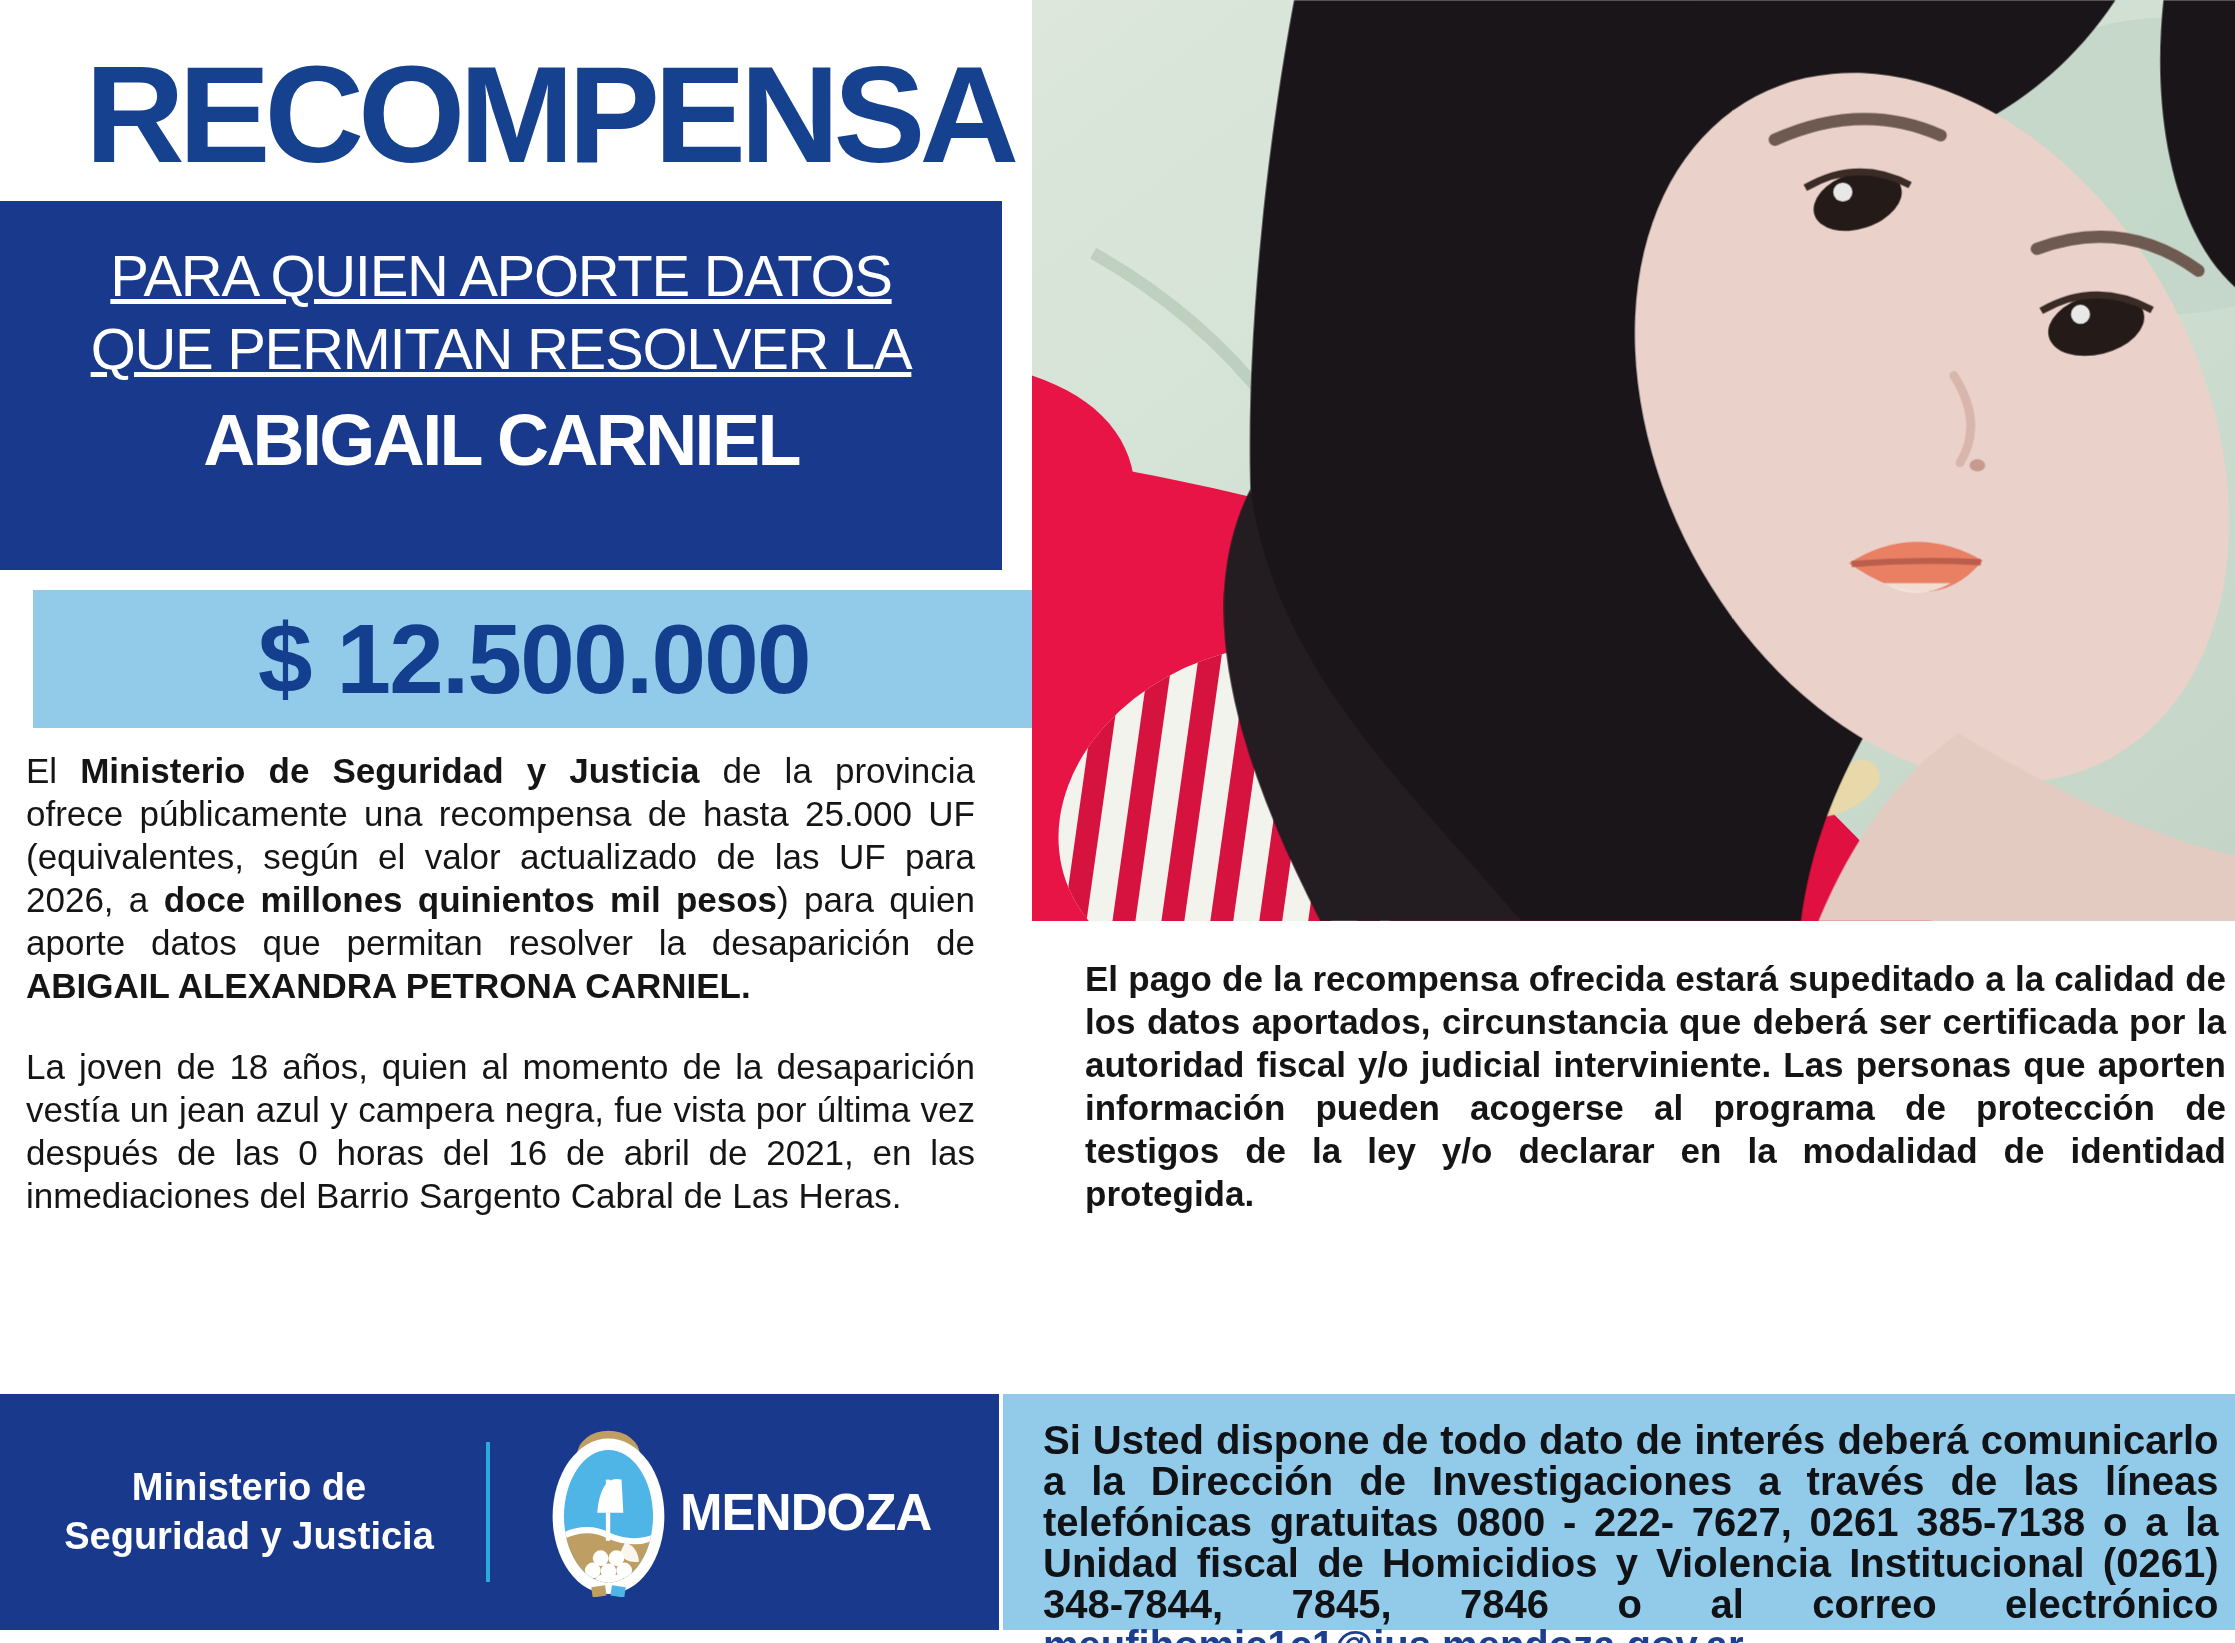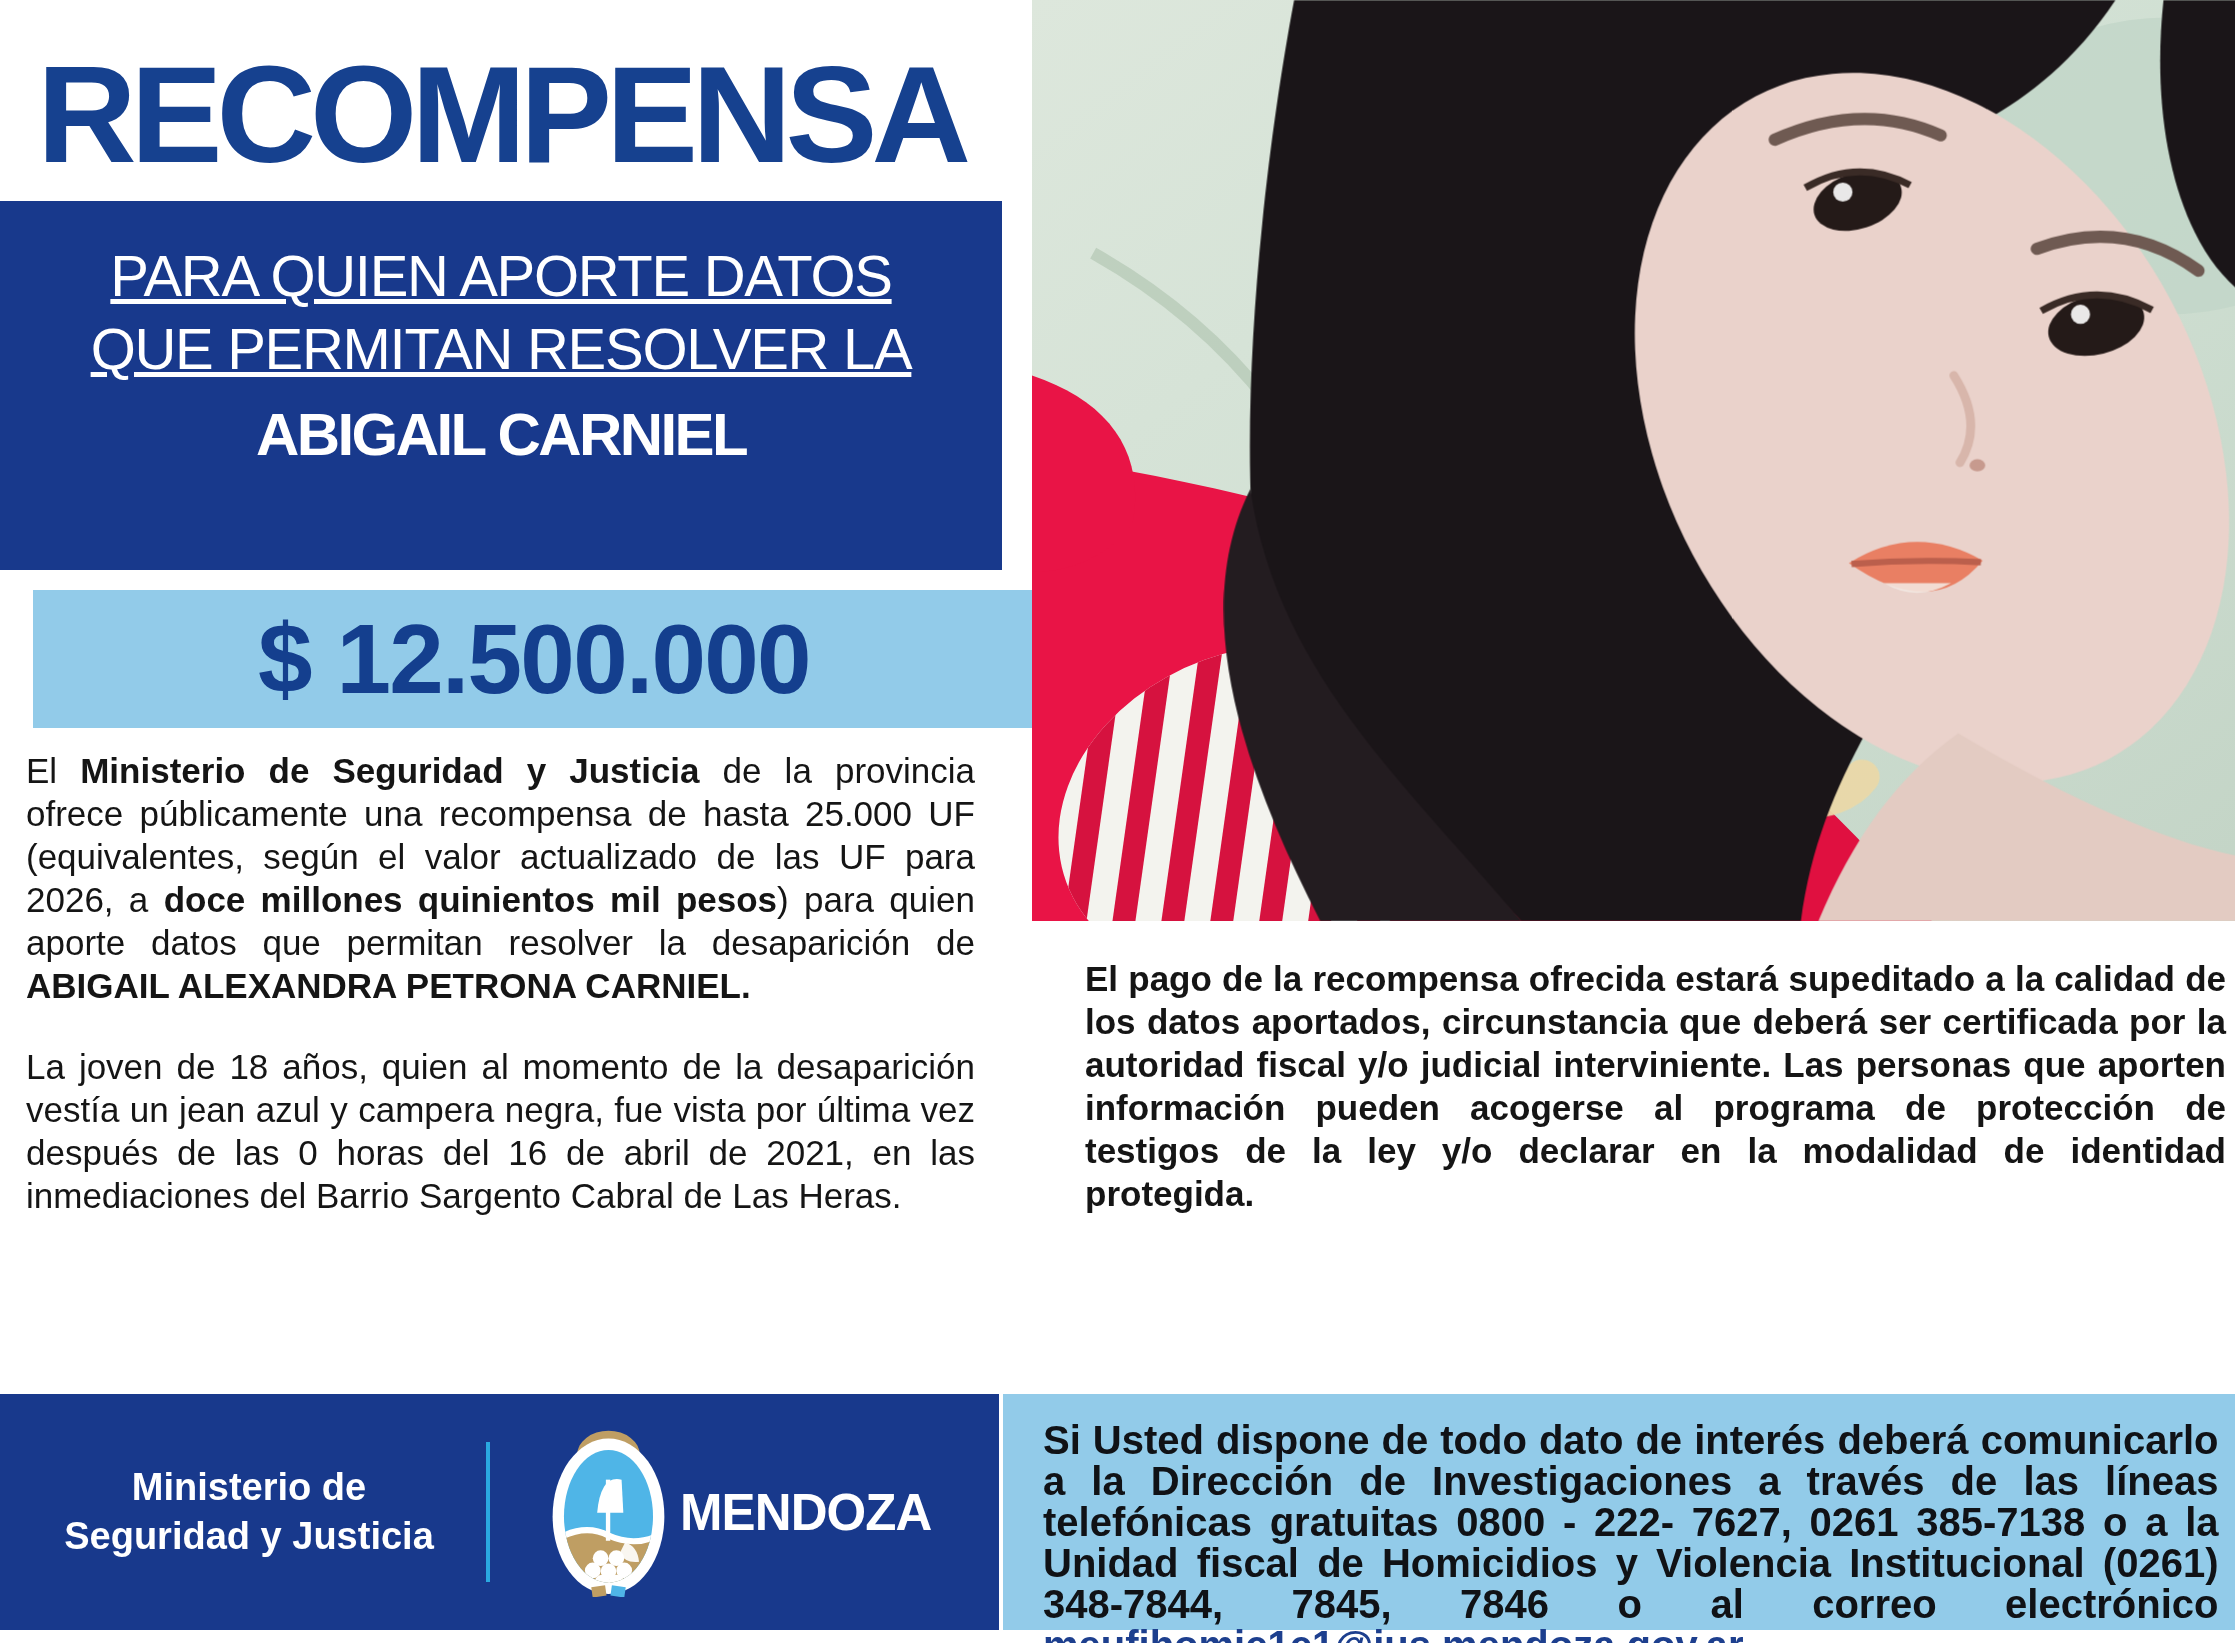--- a/index.html
+++ b/index.html
@@ -4,29 +4,29 @@
 <style>
   html,body{margin:0;padding:0;background:#e9e9e9;}
   .poster{
     position:relative;width:2236px;height:1644px;background:#ffffff;
     font-family:"Liberation Sans",sans-serif;overflow:hidden;
   }
   
   .title{
     position:absolute;left:0;top:42px;width:1002px;text-align:center;
     font-size:138px;font-weight:800;letter-spacing:-6.1px;color:#16418f;
-    line-height:1.05;white-space:nowrap;
+    line-height:1.05;white-space:nowrap;padding-left:48px;
   }
   .header-box{
     position:absolute;left:0;top:201px;width:1002px;height:369px;
     background:#18398c;color:#ffffff;text-align:center;box-sizing:border-box;
     padding-top:38px;
   }
   .header-line{font-size:58px;line-height:73px;letter-spacing:-1.3px;font-weight:400;text-decoration:underline;}
-  .victim-name{font-size:60px;font-weight:800;letter-spacing:-2.6px;margin-top:17.5px;line-height:1.05;}
+  .victim-name{font-size:72px;font-weight:800;letter-spacing:-2.6px;margin-top:17.5px;line-height:1.05;}
   .reward-box{
     position:absolute;left:0;top:590px;width:1002px;height:138px;background:#92cbe9;
     display:flex;align-items:center;justify-content:center;margin-left:33px;
   }
   .reward-amount{font-size:98px;font-weight:800;letter-spacing:-1.7px;color:#143f8e;}
   .left-text{
     position:absolute;left:26px;top:749px;width:949px;
     font-size:35px;line-height:43px;color:#151515;text-align:justify;
   }
   .left-text p,.right-text p{margin:0 0 38px 0;}

